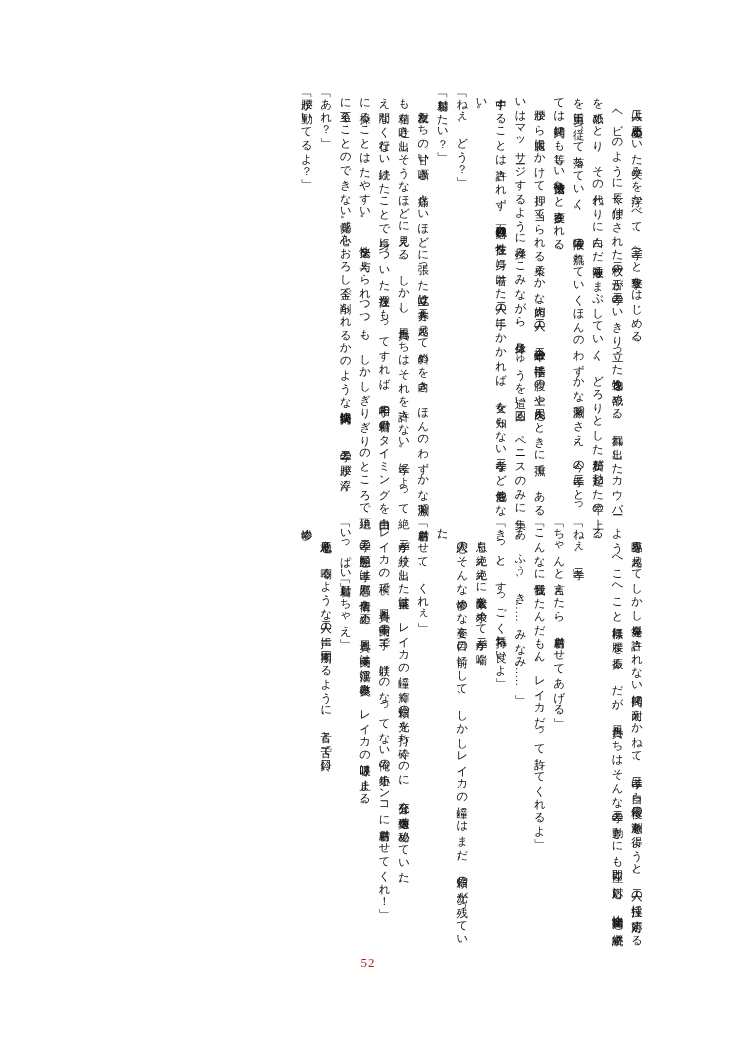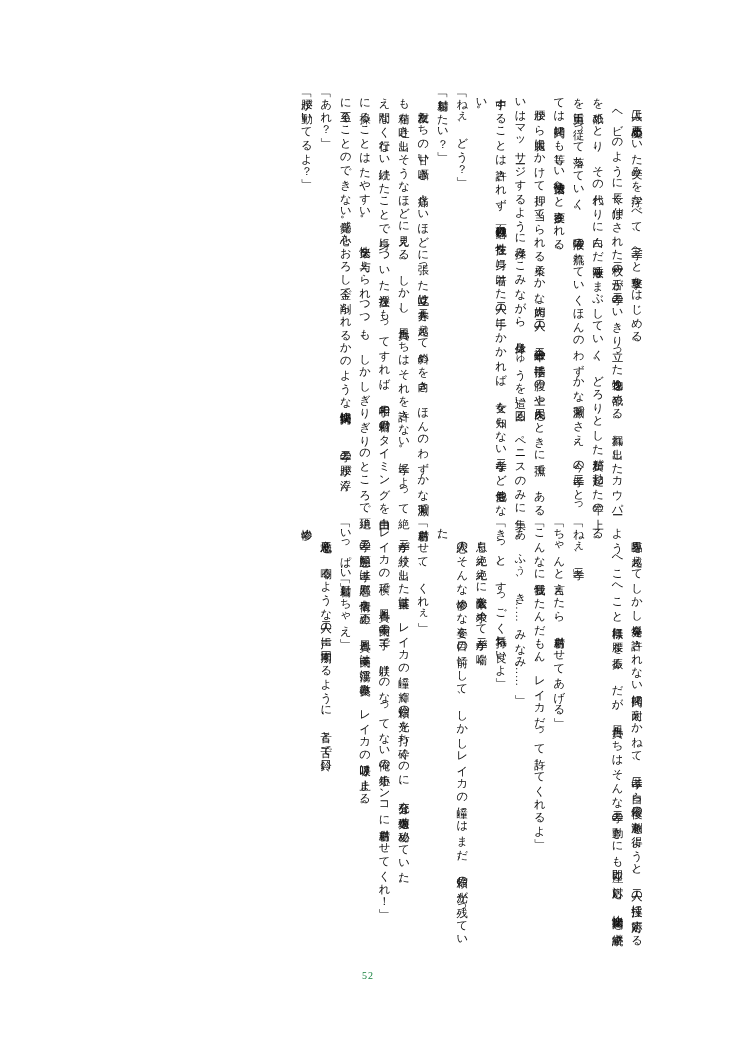--- a/index.html
+++ b/index.html
@@ -48,27 +48,27 @@
   .vcolumns p {
     margin: 0;
     padding: 0;
     display: block;
   }
   .vcolumns p + p {
     margin-left: 0;
   }
   .page-number {
     position: absolute;
-    bottom: 58px;
+    bottom: 68px;
     left: 0;
     width: 100%;
     text-align: center;
-    font-size: 10px;
+    font-size: 13px;
     font-family: "Liberation Serif", "DejaVu Serif", serif;
-    color: #15803d;
+    color: #b91c1c;
     letter-spacing: 1px;
   }
 </style>
 </head>
 <body>
 
 <div class="page">
 
   <div class="vcolumns block-upper">
     <p>　二人は小悪魔めいた笑みを浮かべて、孝二へと攻撃をはじめる。</p>

